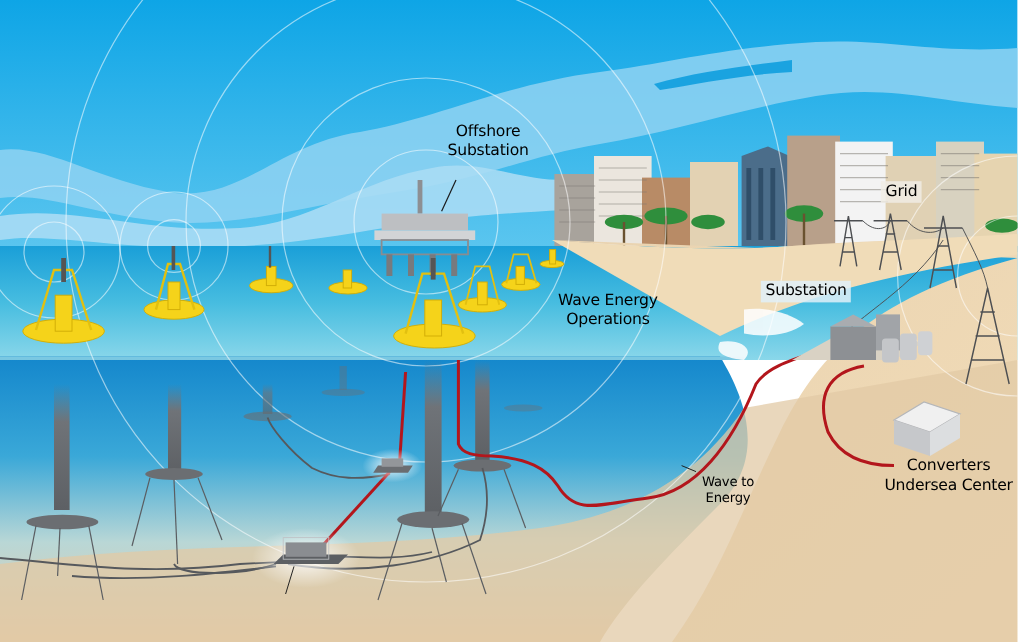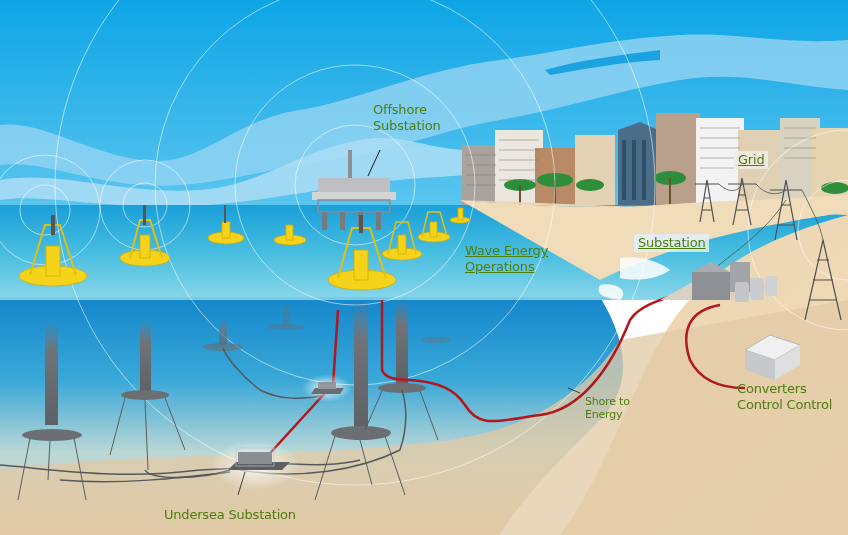--- a/index.html
+++ b/index.html
@@ -1,20 +1,20 @@
 <!DOCTYPE html>
 <html><head>
 <meta charset="utf-8">
 <style>
   html,body{margin:0;padding:0;background:#fff;}
   #stage{position:relative;width:848px;height:535px;overflow:hidden;font-family:"DejaVu Sans","Liberation Sans",sans-serif;}
   #stage svg{position:absolute;left:0;top:0;}
-  .label{position:absolute;color:#4d7c0f;font-size:13px;line-height:16px;white-space:nowrap;letter-spacing:-0.2px;}
+  .label{position:absolute;color:#000000;font-size:13px;line-height:16px;text-align:center;white-space:nowrap;letter-spacing:-0.2px;}
   .label span{display:block;}
-  .label.boxed{background:rgba(225,240,248,0.85);padding:1px 4px;text-decoration:underline;}
+  .label.boxed{background:rgba(225,240,248,0.85);padding:1px 4px;}
 </style>
 </head>
 <body>
 
 <div id="stage">
 <svg width="848" height="535" viewBox="0 0 848 535">
   <defs>
     <linearGradient id="skyG" x1="0" y1="0" x2="0" y2="1">
       <stop offset="0" stop-color="#0ea5e6"></stop>
       <stop offset="1" stop-color="#5cc6ef"></stop>
@@ -272,34 +272,31 @@
   <g stroke="#1a1a1a" stroke-width="0.8">
     <line x1="580" y1="393" x2="568" y2="388"></line>
     <line x1="238" y1="495" x2="245" y2="472"></line>
   </g>
 </svg>
 
 <div class="label" style="left:373px;top:102px;">
   <span>Offshore</span>
   <span>Substation</span>
 </div>
-<div class="label" style="left:465px;top:243px;text-decoration:underline;">
+<div class="label" style="left:465px;top:243px;">
   <span>Wave Energy</span>
   <span>Operations</span>
 </div>
 <div class="label boxed" style="left:734px;top:151px;background:rgba(240,236,228,0.85);">
   <span>Grid</span>
 </div>
 <div class="label boxed" style="left:634px;top:234px;">
   <span>Substation</span>
 </div>
 <div class="label" style="left:585px;top:395px;font-size:11px;line-height:13px;">
-  <span>Shore to</span>
+  <span>Wave to</span>
   <span>Energy</span>
 </div>
 <div class="label" style="left:737px;top:381px;">
   <span>Converters</span>
-  <span>Control Control</span>
-</div>
-<div class="label" style="left:164px;top:507px;">
-  <span>Undersea Substation</span>
+  <span>Undersea Center</span>
 </div>
 </div>
 
 </body></html>

